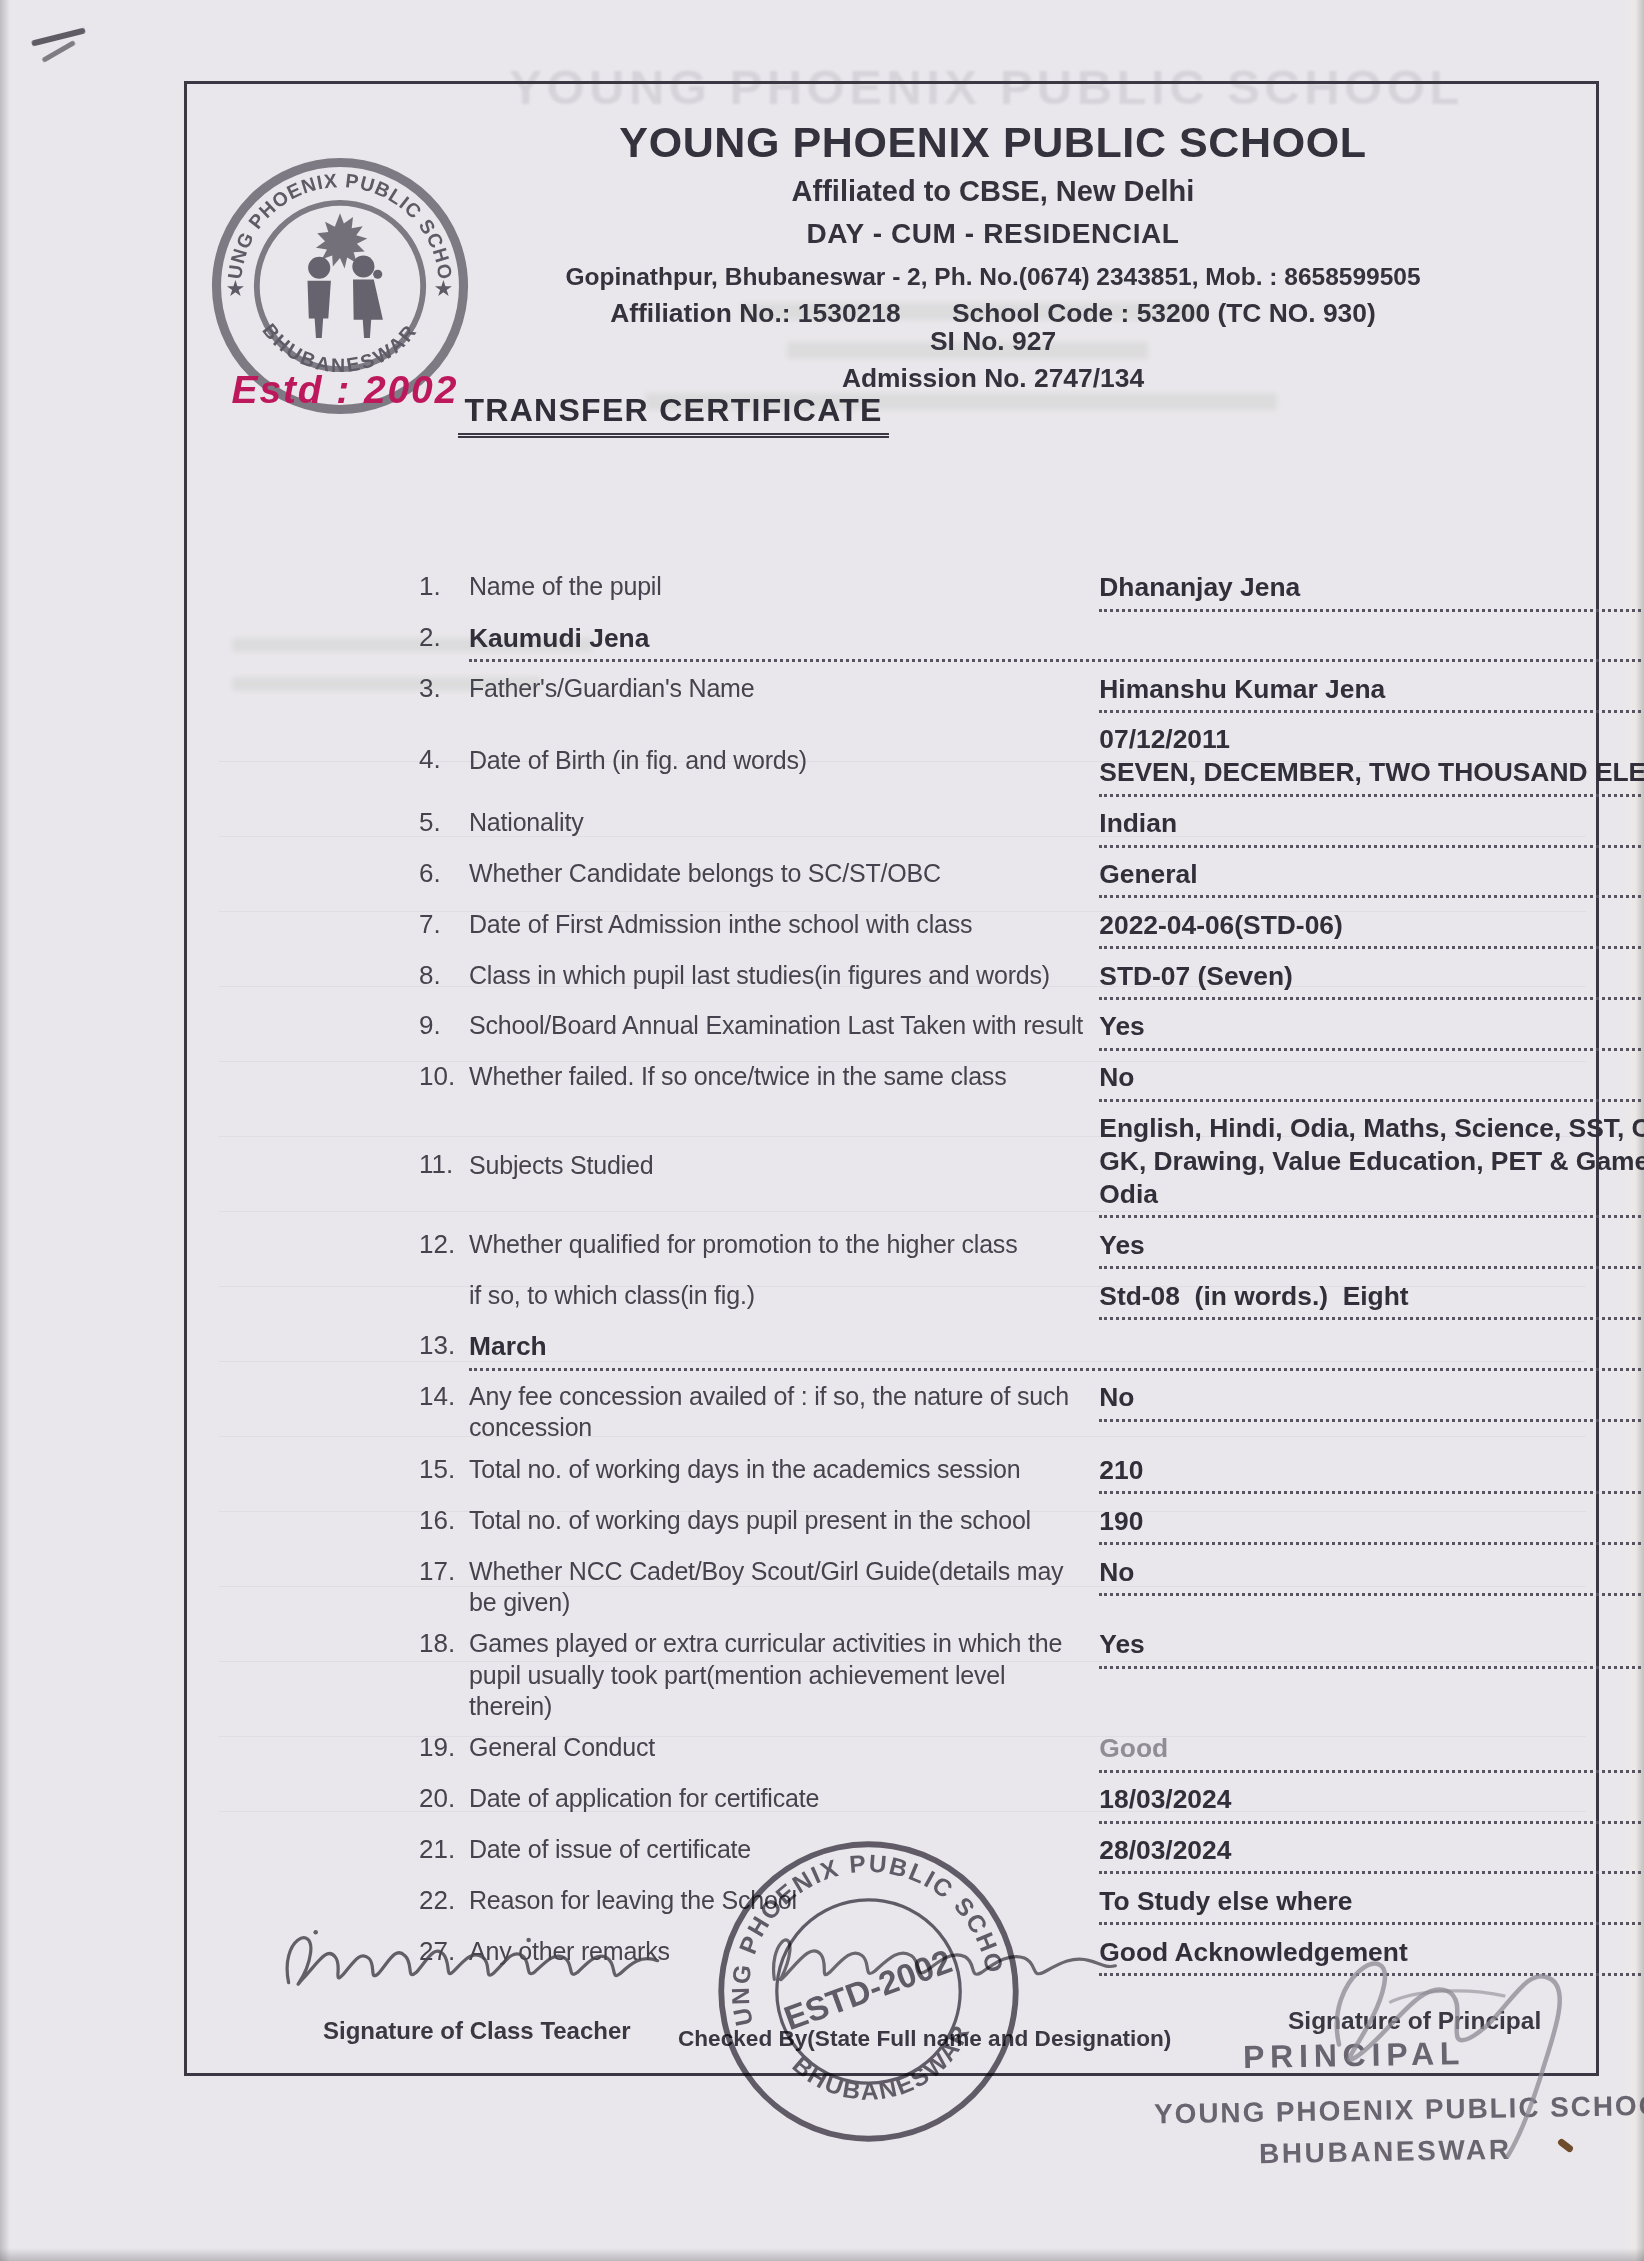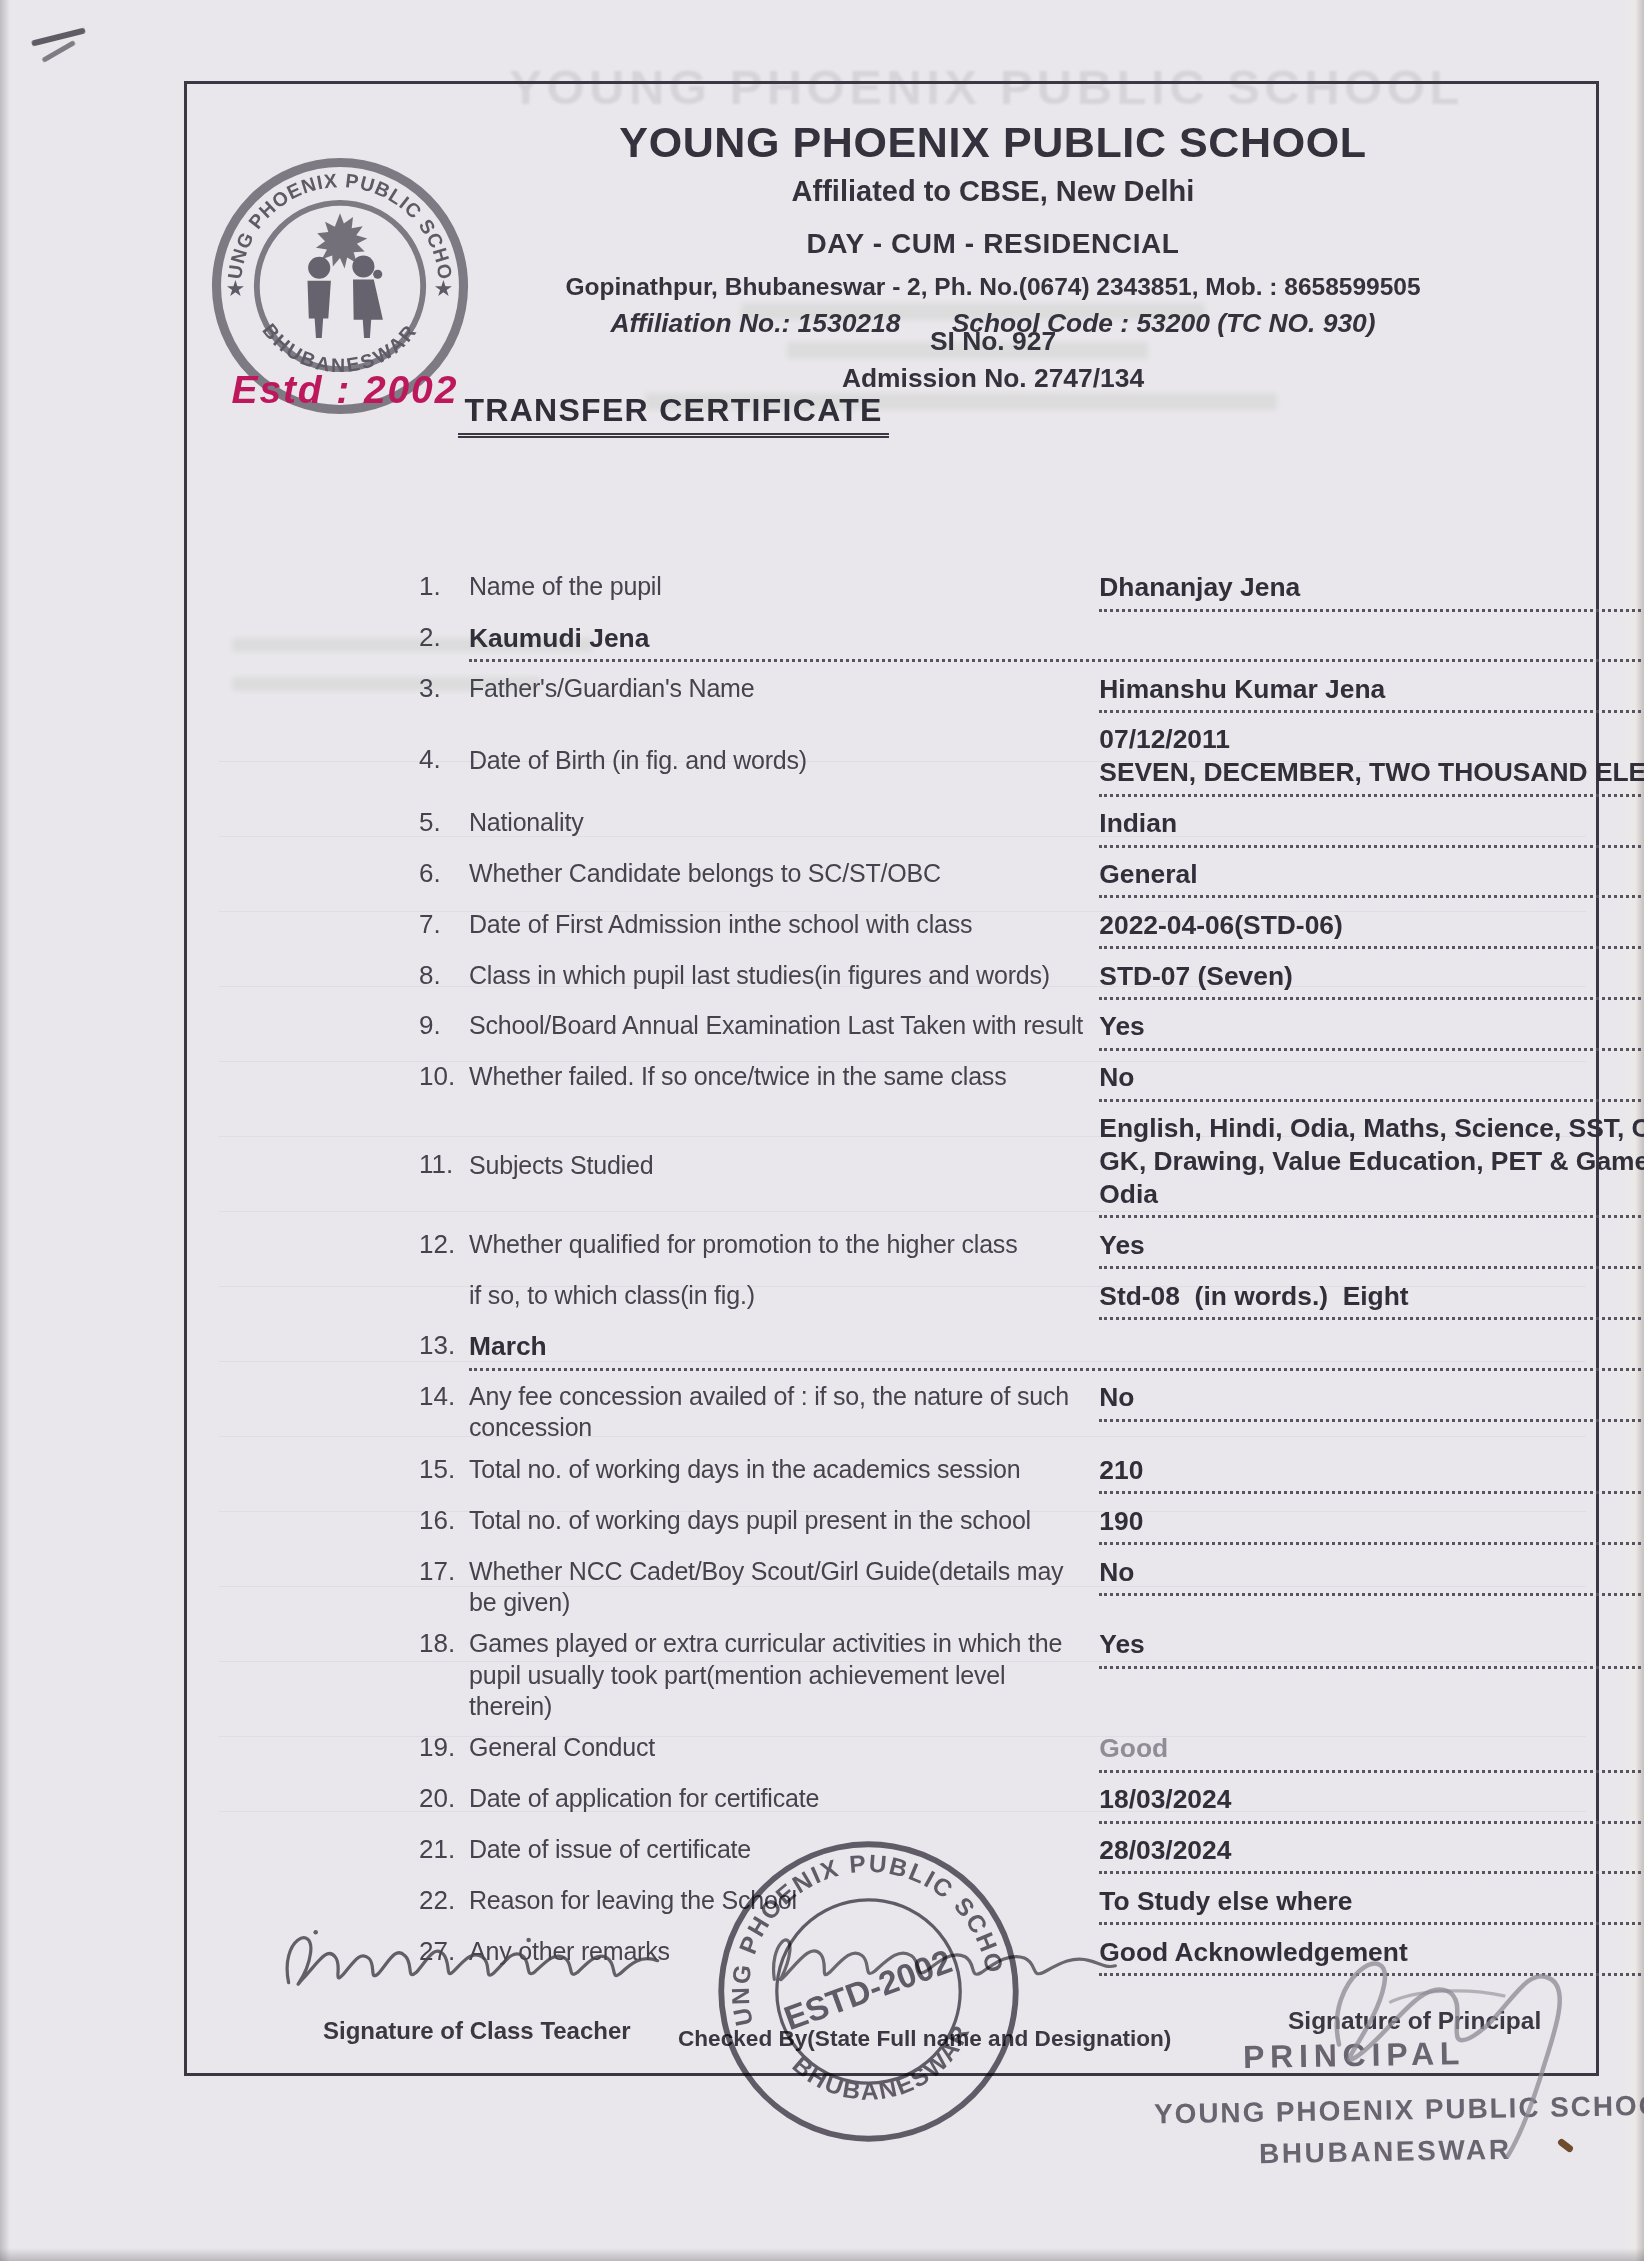--- a/index.html
+++ b/index.html
@@ -32,23 +32,23 @@
   
   .frame{position:absolute;left:184px;top:81px;width:1409px;height:1989px;
     border:3.9px solid #3b3843;}
   
   .logo-wrap{position:absolute;left:23px;top:72px;width:260px;height:260px;}
   .estd{position:absolute;left:6.4px;top:284px;width:303px;text-align:center;
     font-style:italic;font-weight:bold;font-size:39px;letter-spacing:1.9px;color:#be185d;}
   .head-block{position:absolute;left:271px;top:34px;width:1070px;text-align:center;color:#34323c;}
   .school-name{font-size:43px;font-weight:bold;letter-spacing:0.6px;}
   .affiliated{font-size:29px;font-weight:bold;margin-top:7.7px;}
-  .daycum{font-size:28px;font-weight:bold;margin-top:20px;letter-spacing:0.6px;}
+  .daycum{font-size:28px;font-weight:bold;margin-top:10px;letter-spacing:0.6px;}
   .address{font-size:24.5px;font-weight:bold;margin-top:13px;}
-  .affno{font-size:26.4px;font-weight:bold;margin-top:7.7px;font-style:italic;}
+  .affno{font-size:26.4px;font-weight:bold;margin-top:7.7px;}
   .affno span{display:inline-block;margin:0 22px;}
   .si-block{position:absolute;left:271px;top:237px;width:1070px;text-align:center;
     font-size:26.4px;font-weight:bold;color:#34323c;line-height:1.2;}
   .si-block div{margin-top:5.2px;}
   .tc-title-wrap{position:absolute;left:271px;top:308px;width:1070px;text-align:left;}
   .tc-title{display:inline-block;font-size:32px;font-weight:bold;letter-spacing:1.3px;
     color:#302e38;border-bottom:5.8px double #3b3843;padding:0 6.4px 3.9px 6.4px;}
   
   .rows{position:absolute;left:232px;top:487px;width:1354px;}
   .row{display:flex;align-items:flex-start;margin-bottom:10.3px;}

